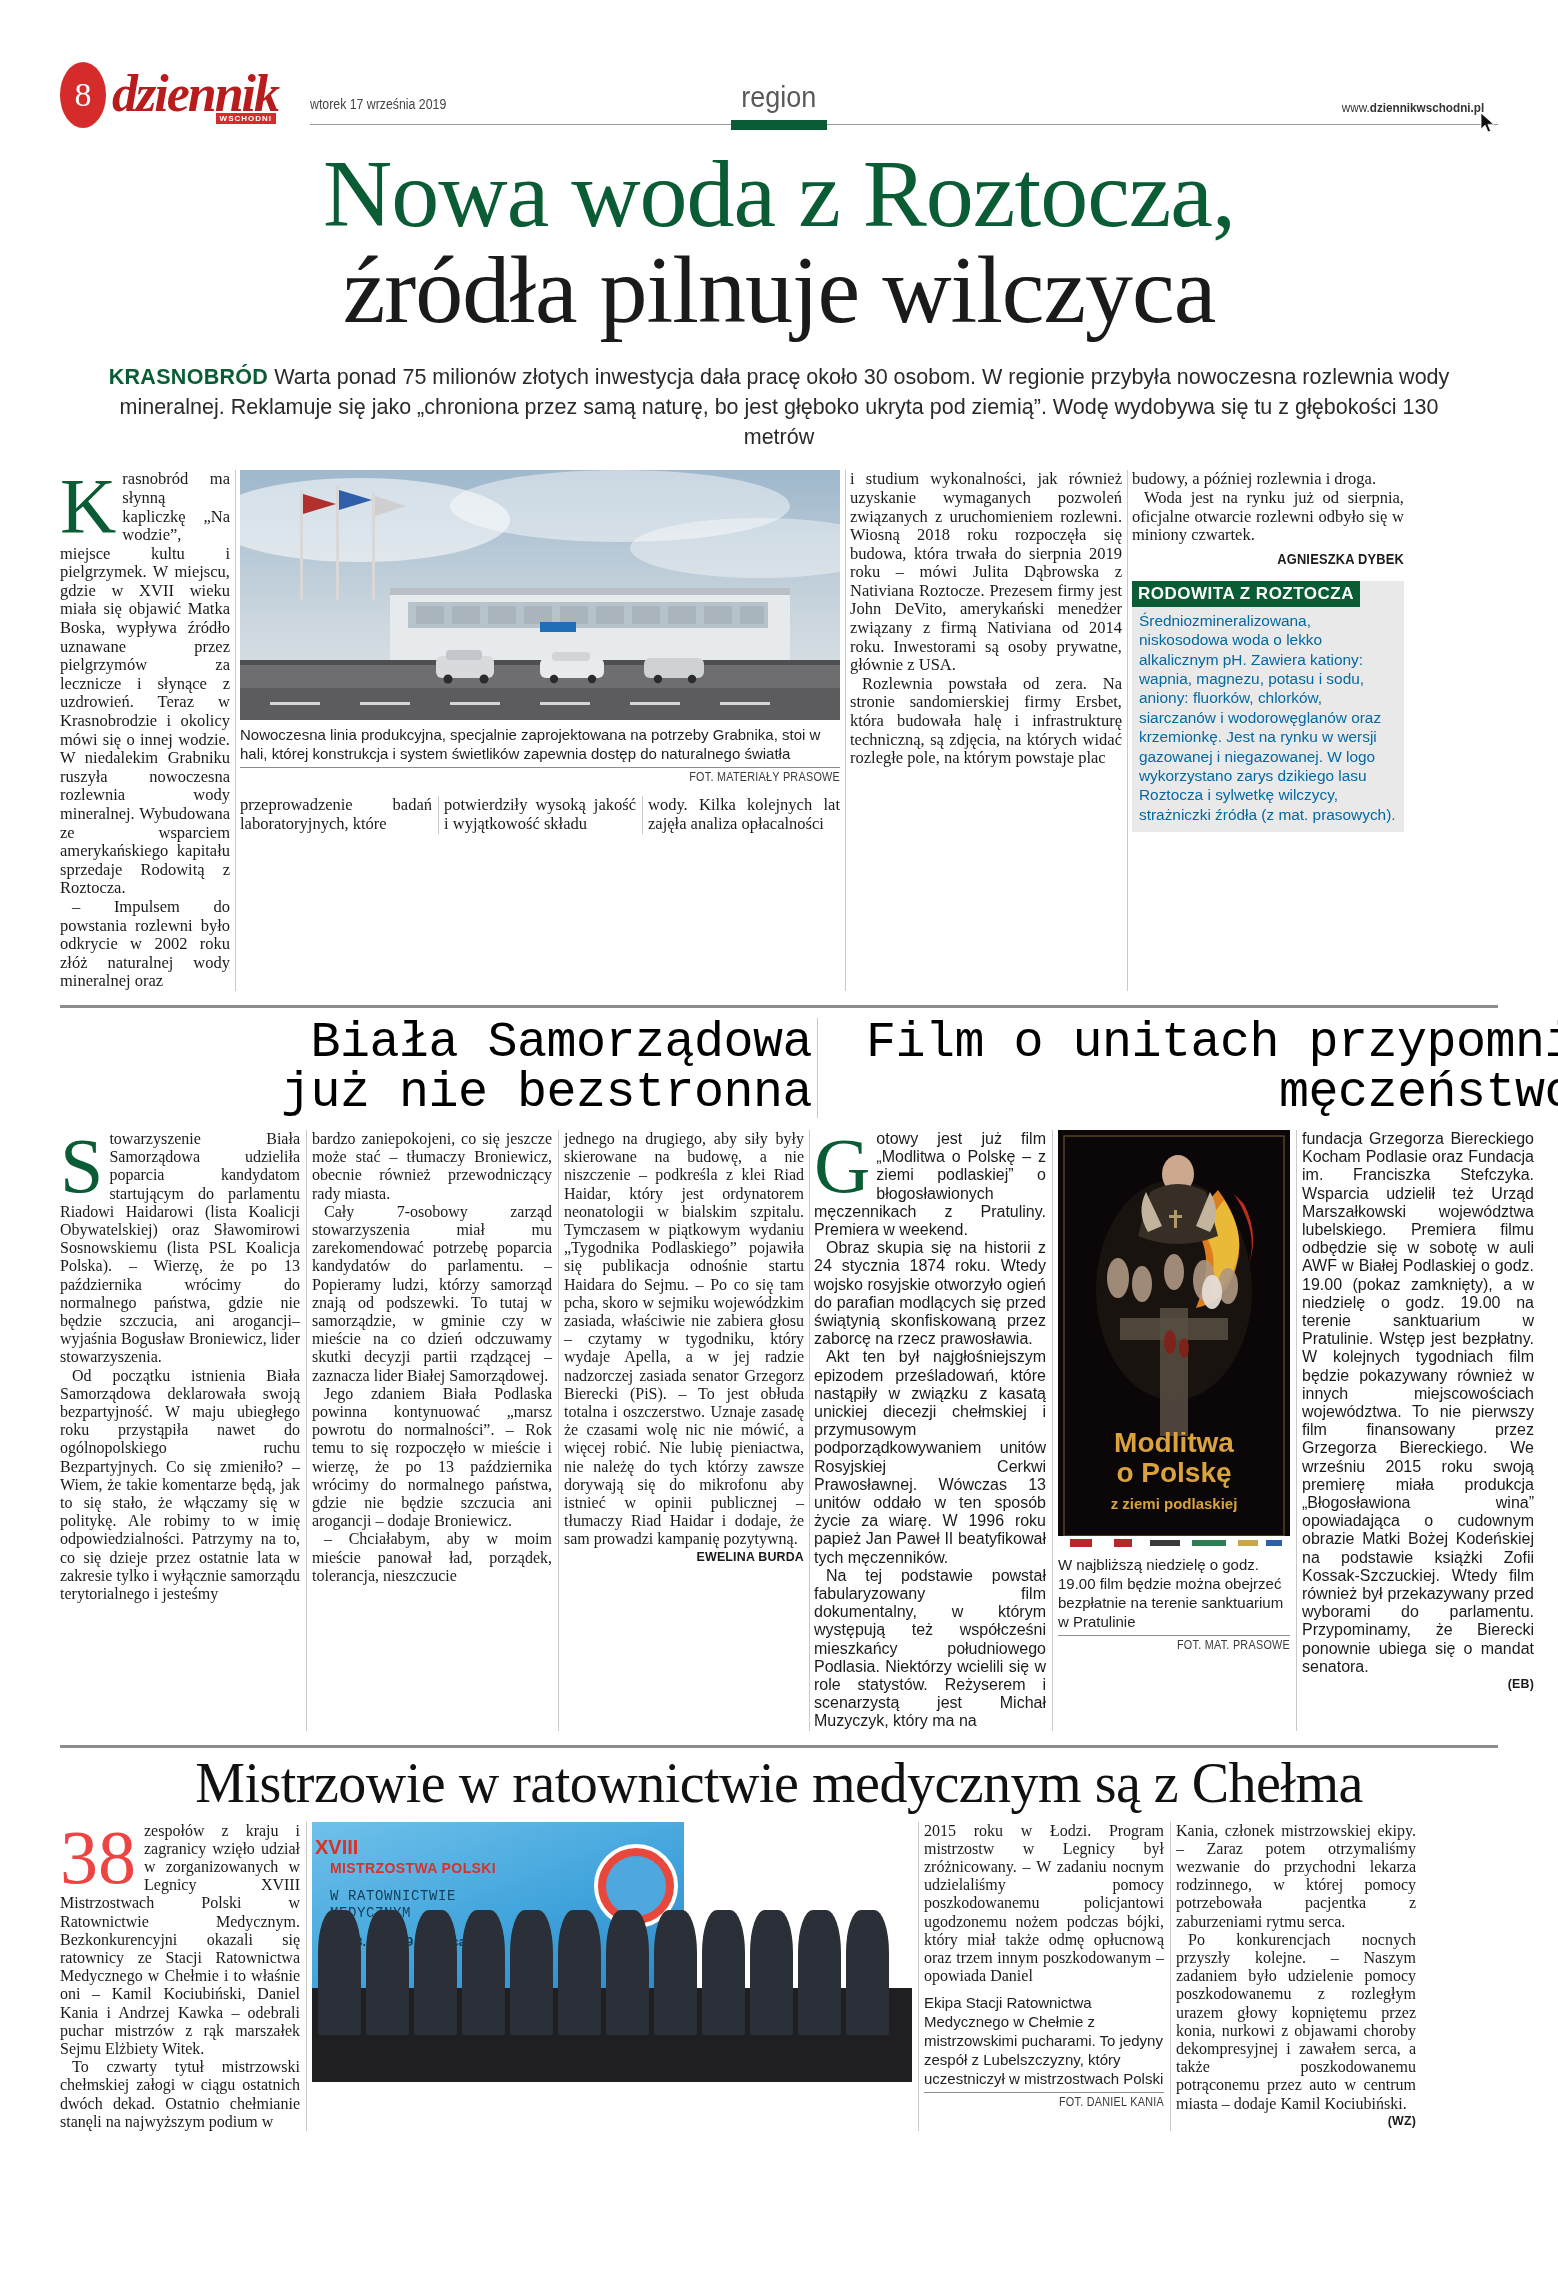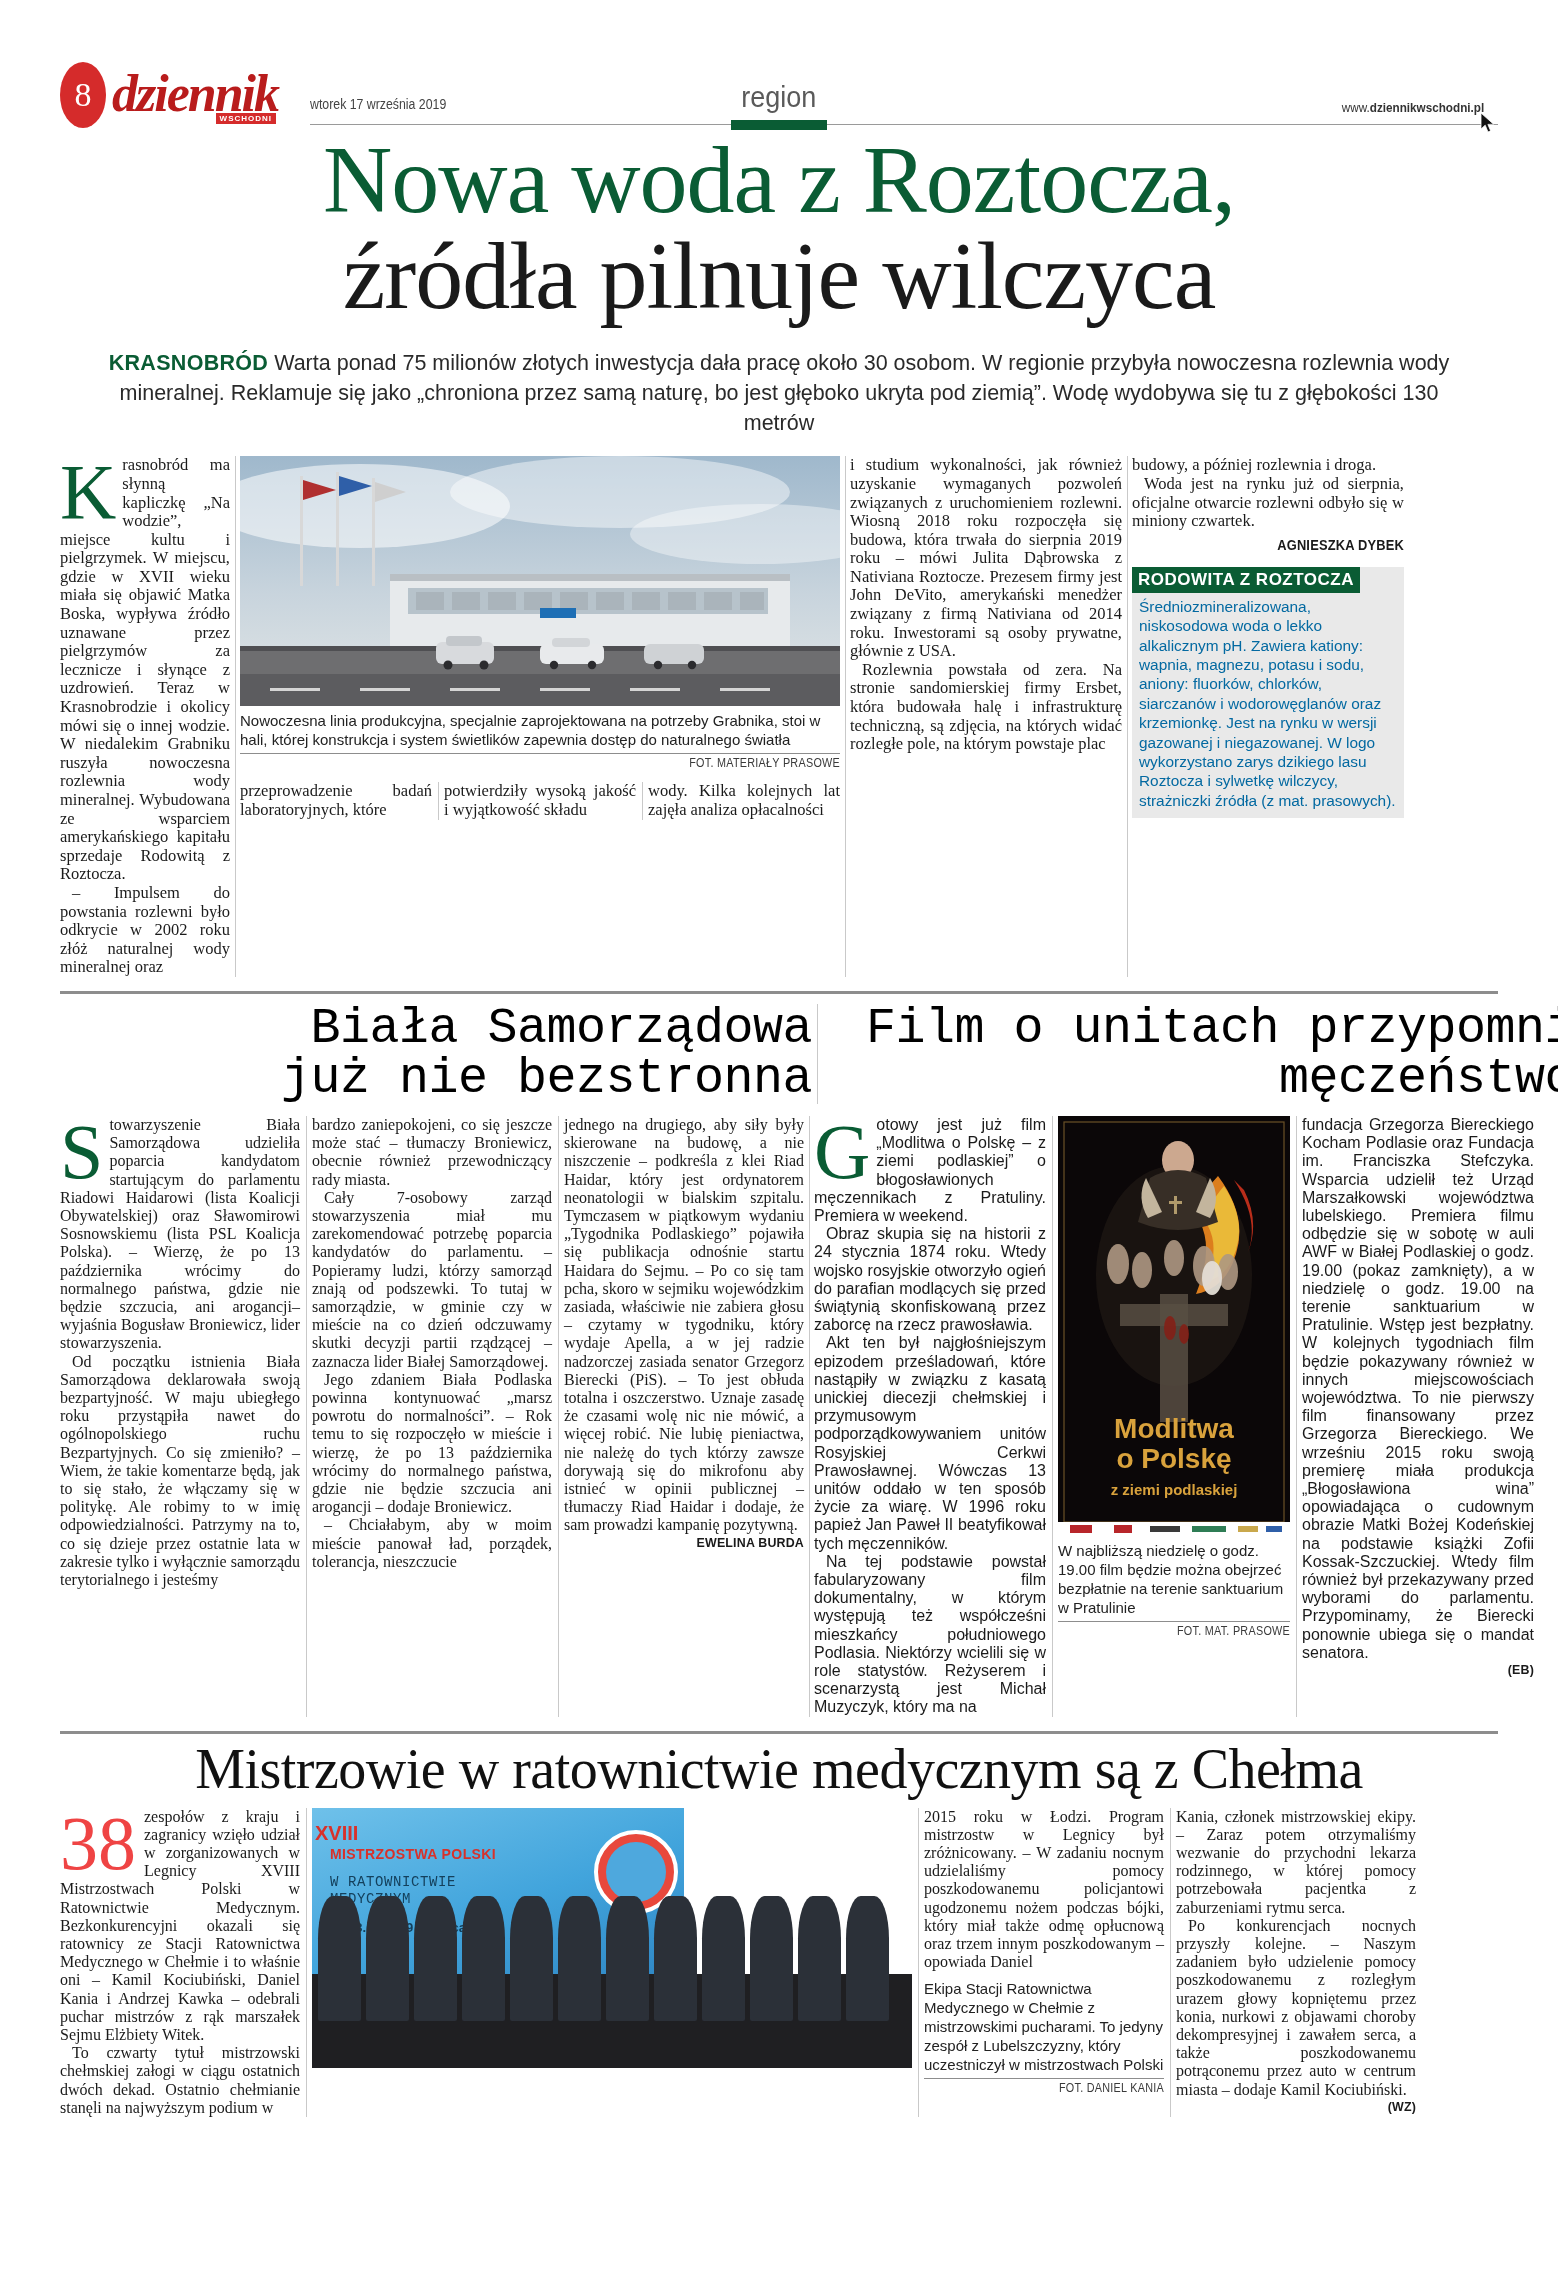--- a/index.html
+++ b/index.html
@@ -58,21 +58,21 @@
     position:absolute; right:14px; top:38px;
     font-family:"Liberation Sans", sans-serif;
     font-size:13px; color:#333;
     transform:scaleX(0.9); transform-origin:right center;
   }
   .mast-url b { font-weight:bold; }
   .cursor-ic { position:absolute; right:0px; top:50px; }
 
   
   .main-head {
-    text-align:center; 
+    text-align:center; margin-top:14px;
     font-family:"Liberation Serif", serif;
     line-height:0.96;
   }
   .main-head .l1 {
     display:block; font-size:96px; color:#0a5c34; font-weight:normal;
     letter-spacing:-1px;
   }
   .main-head .l2 {
     display:block; font-size:96px; color:#1a1a1a; font-weight:normal;
     letter-spacing:-1px; margin-top:4px;

